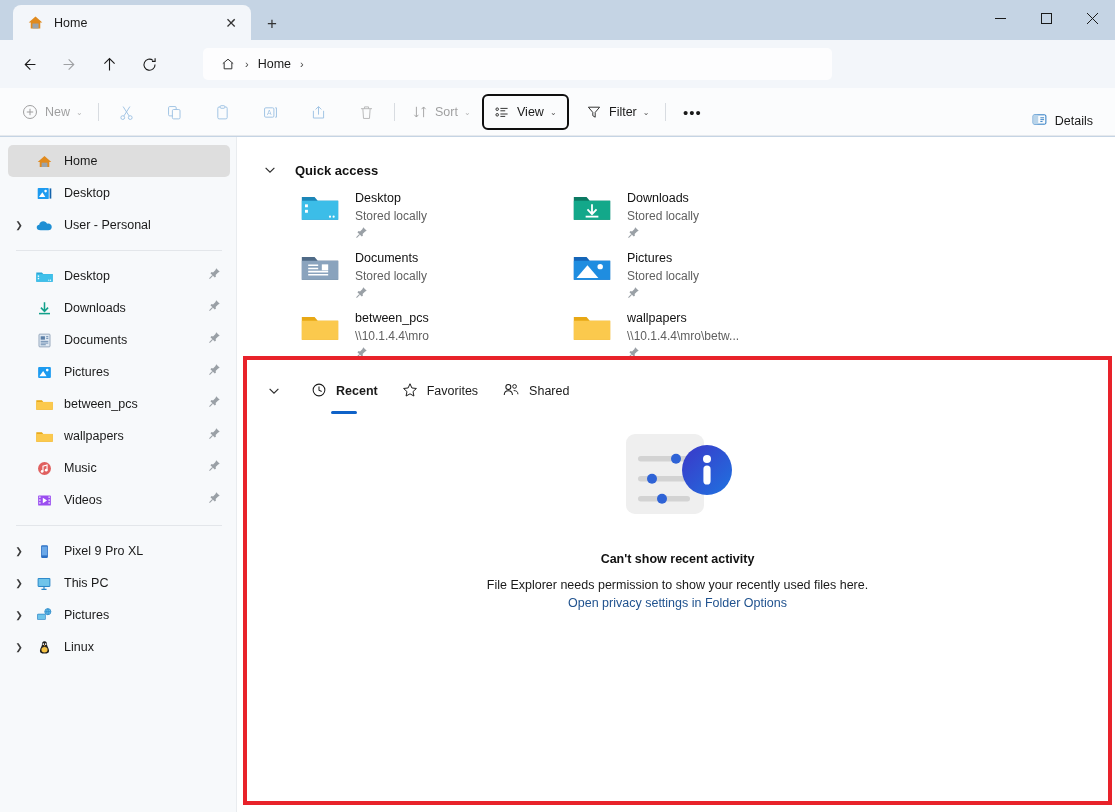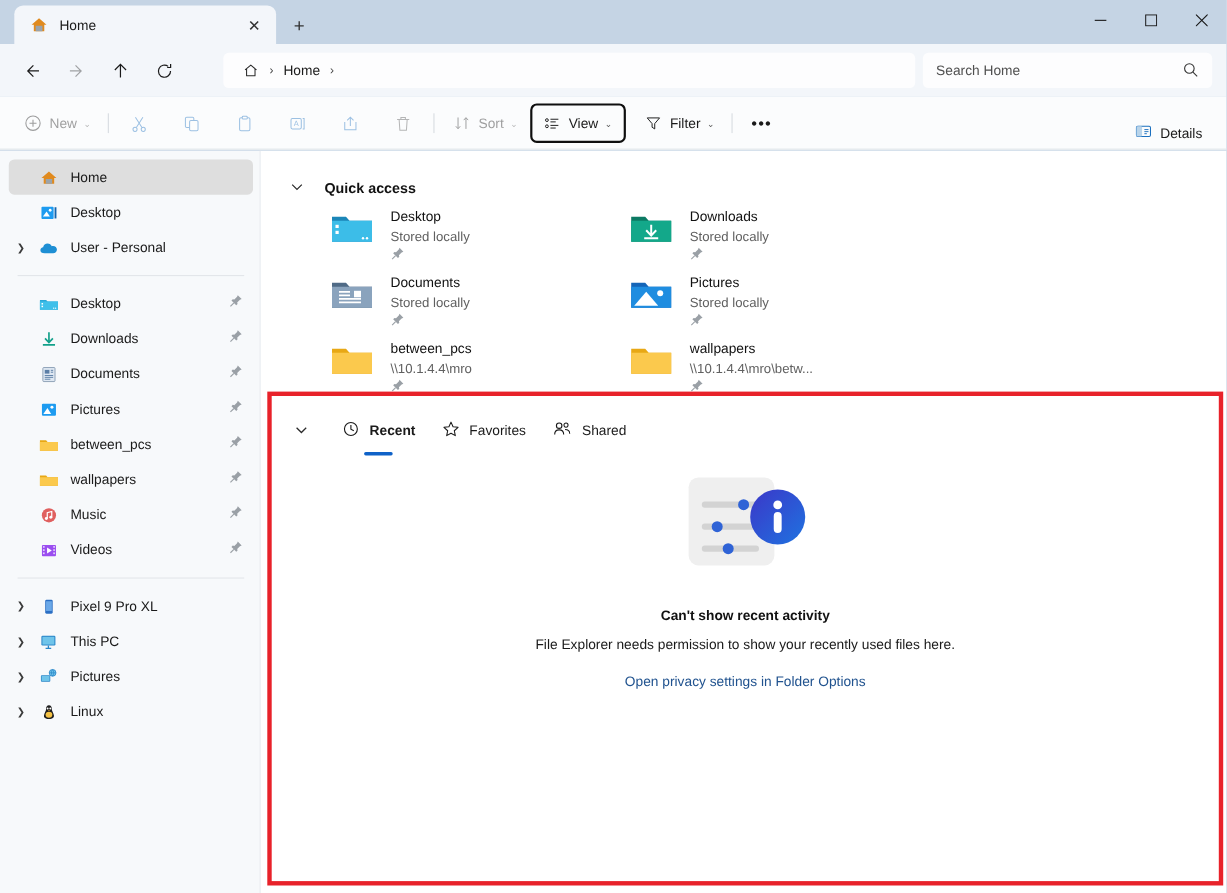--- a/index.html
+++ b/index.html
@@ -188,21 +188,21 @@
   .rp-underline {
     position: absolute; left: 50%; transform: translateX(-50%);
     bottom: -8px; width: 26px; height: 3px; border-radius: 2px; background: #0f62c8;
   }
   .empty-state {
     position: absolute; left: 0; top: 68px; width: 100%;
     display: flex; flex-direction: column; align-items: center;
   }
   .es-title { margin-top: 22px; font-size: 12.5px; font-weight: bold; color: #111; }
   .es-desc { margin-top: 12px; font-size: 12.5px; color: #1a1a1a; }
-  .es-link { margin-top: 20px; font-size: 12.5px; color: #21538f; }
+  .es-link { margin-top: 4px; font-size: 12.5px; color: #21538f; }
 </style>
 </head>
 <body>
 
 <div id="app">
 
   <div class="titlebar">
     <div class="tab">
       <span class="tab-icon">
         <svg width="17" height="17" viewBox="0 0 20 20">
@@ -260,29 +260,20 @@
       <span class="crumb">
         <svg width="16" height="16" viewBox="0 0 20 20">
             <path d="M3.5 9.5 L10 4 L16.5 9.5 M5.2 8.4 L5.2 16 L14.8 16 L14.8 8.4" stroke="#2b2b2b" stroke-width="1.2" fill="none" stroke-linejoin="round"></path>
           </svg>
       </span>
       <span class="crumb-sep">›</span>
       <span class="crumb">Home</span>
       <span class="crumb-sep">›</span>
     </div>
 
-    <div class="searchbox">
-      <span class="search-ph">Search Home</span>
-      <span class="search-icon">
-        <svg width="15" height="15" viewBox="0 0 18 18">
-            <circle cx="7.5" cy="7.5" r="5.2" stroke="#333" stroke-width="1.2" fill="none"></circle>
-            <path d="M11.4 11.4 L16 16" stroke="#333" stroke-width="1.2"></path>
-          </svg>
-      </span>
-    </div>
   </div>
 
   <div class="cmdbar">
 
     <div class="cb-item ghost" style="left:14px;">
       <svg width="16" height="16" viewBox="0 0 18 18">
           <circle cx="9" cy="9" r="7.3" stroke="#1a1a1a" stroke-width="1.1" fill="none"></circle>
           <path d="M9 5.4 L9 12.6 M5.4 9 L12.6 9" stroke="#1a1a1a" stroke-width="1.1"></path>
         </svg>
       <span class="lbl">New</span>

